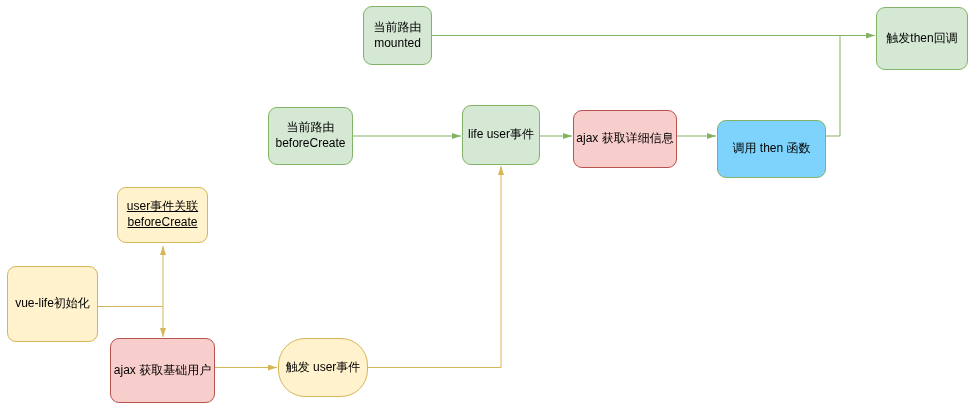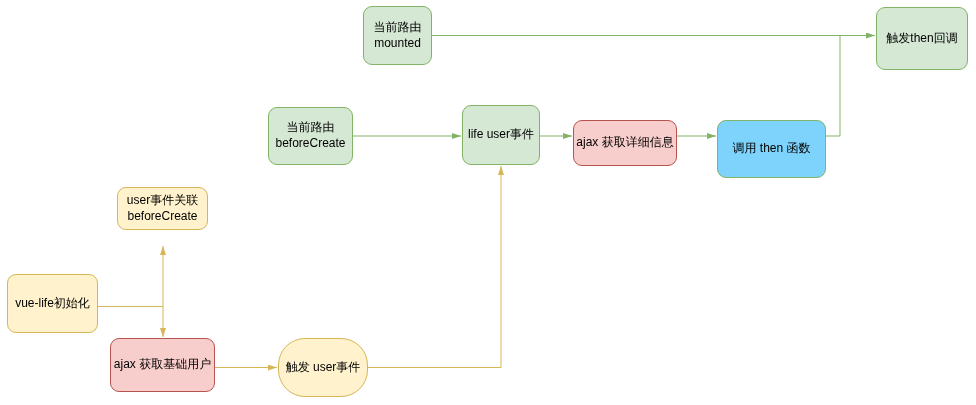--- a/index.html
+++ b/index.html
@@ -60,32 +60,32 @@
     <div class="node" style="left: 876px; top: 7px; width: 92px; height: 63px; background: rgb(213, 232, 212); border-color: rgb(130, 179, 102);">
       <span class="node-label">触发then回调</span>
     </div>
     <div class="node" style="left: 268px; top: 107px; width: 85px; height: 58px; background: rgb(213, 232, 212); border-color: rgb(130, 179, 102);">
       <span class="node-label">当前路由
 beforeCreate</span>
     </div>
     <div class="node" style="left: 462px; top: 105px; width: 78px; height: 60px; background: rgb(213, 232, 212); border-color: rgb(130, 179, 102); text-align: center;">
       <span class="node-label">life user事件</span>
     </div>
-    <div class="node" style="left: 573px; top: 120px; width: 104px; height: 46px; background: rgb(248, 206, 204); border-color: rgb(184, 84, 80);">
+    <div class="node" style="left: 573px; top: 110px; width: 104px; height: 58px; background: rgb(248, 206, 204); border-color: rgb(184, 84, 80);">
       <span class="node-label">ajax 获取详细信息</span>
     </div>
     <div class="node" style="left: 717px; top: 120px; width: 109px; height: 58px; background: #7dd3fc; border-color: rgb(130, 179, 102);">
       <span class="node-label">调用 then 函数</span>
     </div>
-    <div class="node" style="left: 117px; top: 187px; width: 91px; height: 43px; background: rgb(255, 242, 204); border-color: rgb(214, 182, 86);">
+    <div class="node" style="left: 117px; top: 187px; width: 91px; height: 56px; background: rgb(255, 242, 204); border-color: rgb(214, 182, 86); text-decoration: underline;">
       <span class="node-label">user事件关联
 beforeCreate</span>
     </div>
-    <div class="node" style="left: 7px; top: 274px; width: 91px; height: 59px; background: rgb(255, 242, 204); border-color: rgb(214, 182, 86);">
+    <div class="node" style="left: 7px; top: 266px; width: 91px; height: 76px; background: rgb(255, 242, 204); border-color: rgb(214, 182, 86);">
       <span class="node-label">vue-life初始化</span>
     </div>
-    <div class="node" style="left: 110px; top: 338px; width: 105px; height: 54px; background: rgb(248, 206, 204); border-color: rgb(184, 84, 80);">
+    <div class="node" style="left: 110px; top: 338px; width: 105px; height: 65px; background: rgb(248, 206, 204); border-color: rgb(184, 84, 80);">
       <span class="node-label">ajax 获取基础用户</span>
     </div>
     <div class="node" style="left: 278px; top: 338px; width: 90px; height: 59px; background: rgb(255, 242, 204); border-color: rgb(214, 182, 86); border-radius: 27px;">
       <span class="node-label">触发 user事件</span>
     </div>
   </div>
 
 </body></html>

